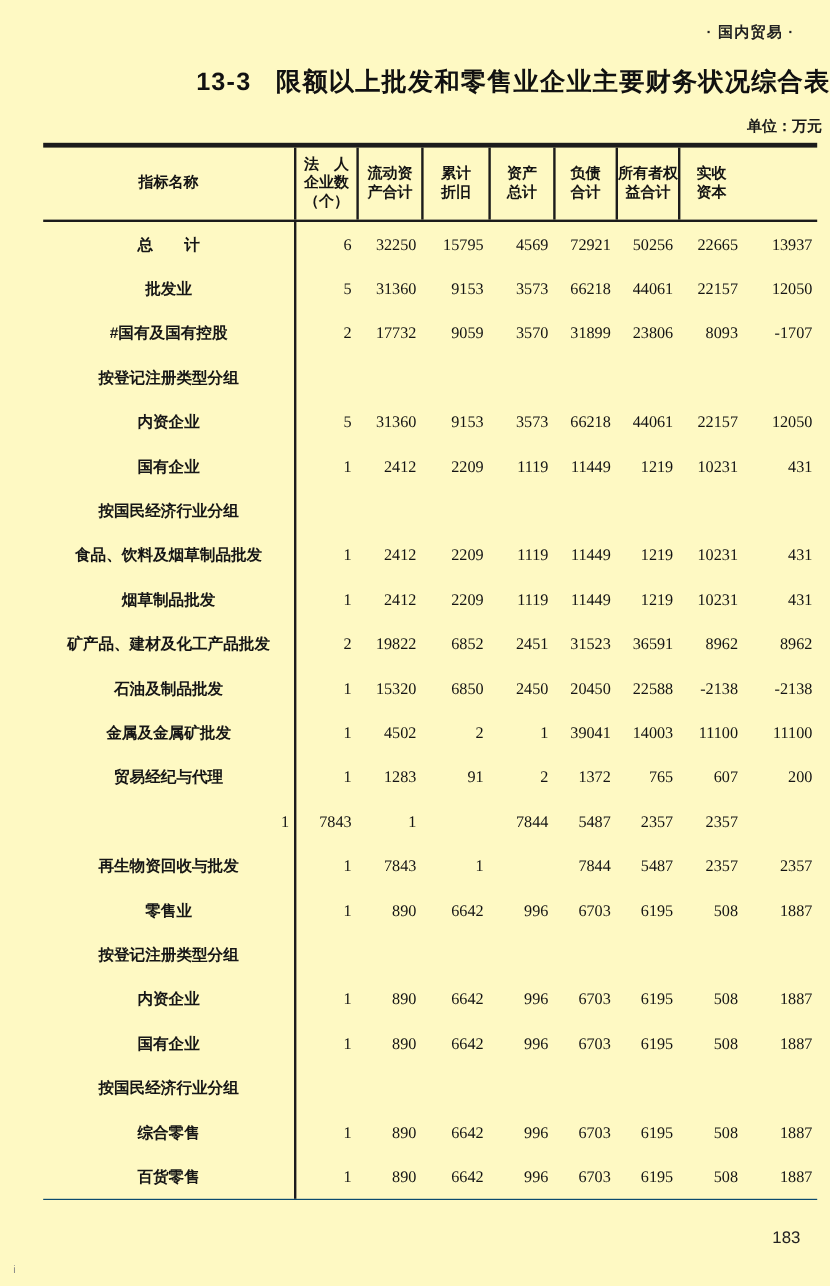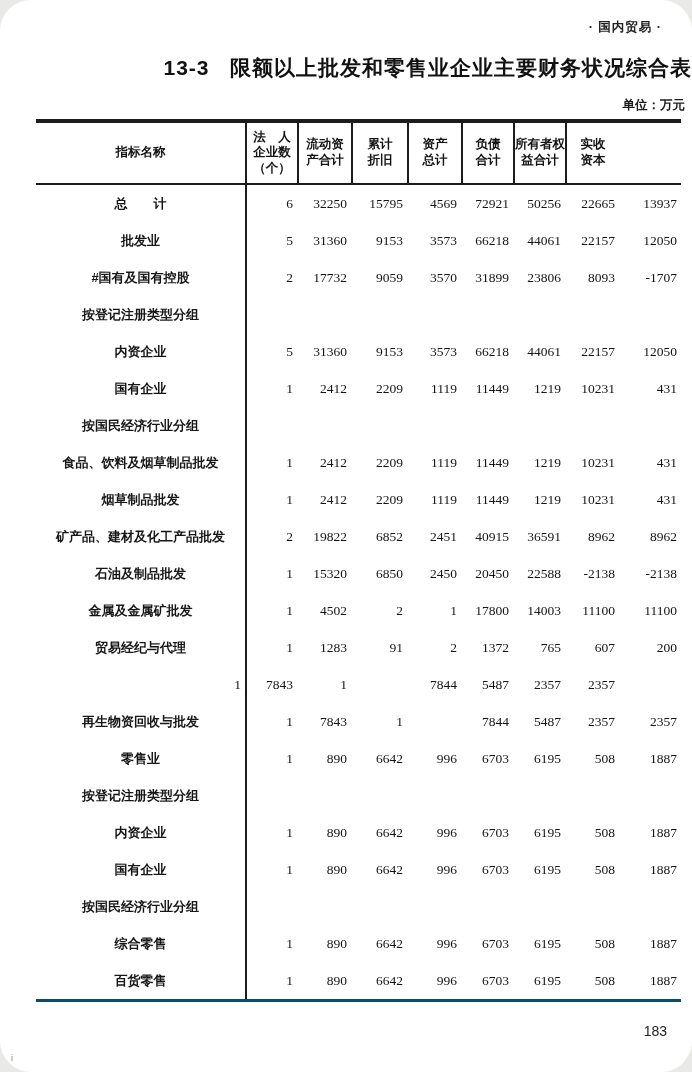--- a/index.html
+++ b/index.html
@@ -5,24 +5,23 @@
   html,body{margin:0;padding:0;}
   body{
     background:#e9e9e7;
     font-family:"Liberation Sans", sans-serif;
   }
   .page{
     position:relative;
     width:692px;
     height:1072px;
     margin:0 auto;
-    background:#ffffff;
+    background:#fef9c3;
     color:#1b1b1b;
     overflow:hidden;
-    border-radius:31px;
   }
   .corner-header{
     position:absolute;
     top:19px;
     right:30px;
     font-size:12.5px;
     font-weight:bold;
     letter-spacing:1px;
     color:#222;
   }
@@ -67,21 +66,21 @@
     font-size:12.5px;
     font-weight:bold;
     line-height:1.25;
     white-space:pre-line;
     border-left:2px solid #1c1c1c;
     color:#141414;
   }
   .hcell:first-child{border-left:none;}
   .tbody{
     position:relative;
-    border-bottom:3px solid #0c4a6e;
+    border-bottom:1px solid #0c4a6e;
   }
   .tbody::before{
     content:"";
     position:absolute;
     left:209px;
     top:0;
     bottom:0;
     width:2px;
     background:#1c1c1c;
   }
@@ -251,21 +250,21 @@
           <div class="cell num">1219</div>
           <div class="cell num">10231</div>
           <div class="cell num">431</div>
         </div>
         <div class="row">
           <div class="cell label">矿产品、建材及化工产品批发</div>
           <div class="cell num">2</div>
           <div class="cell num">19822</div>
           <div class="cell num">6852</div>
           <div class="cell num">2451</div>
-          <div class="cell num">40915</div>
+          <div class="cell num">31523</div>
           <div class="cell num">36591</div>
           <div class="cell num">8962</div>
           <div class="cell num">8962</div>
         </div>
         <div class="row">
           <div class="cell label">石油及制品批发</div>
           <div class="cell num">1</div>
           <div class="cell num">15320</div>
           <div class="cell num">6850</div>
           <div class="cell num">2450</div>
@@ -273,21 +272,21 @@
           <div class="cell num">22588</div>
           <div class="cell num">-2138</div>
           <div class="cell num">-2138</div>
         </div>
         <div class="row">
           <div class="cell label">金属及金属矿批发</div>
           <div class="cell num">1</div>
           <div class="cell num">4502</div>
           <div class="cell num">2</div>
           <div class="cell num">1</div>
-          <div class="cell num">17800</div>
+          <div class="cell num">39041</div>
           <div class="cell num">14003</div>
           <div class="cell num">11100</div>
           <div class="cell num">11100</div>
         </div>
         <div class="row">
           <div class="cell label">贸易经纪与代理</div>
           <div class="cell num">1</div>
           <div class="cell num">1283</div>
           <div class="cell num">91</div>
           <div class="cell num">2</div>

